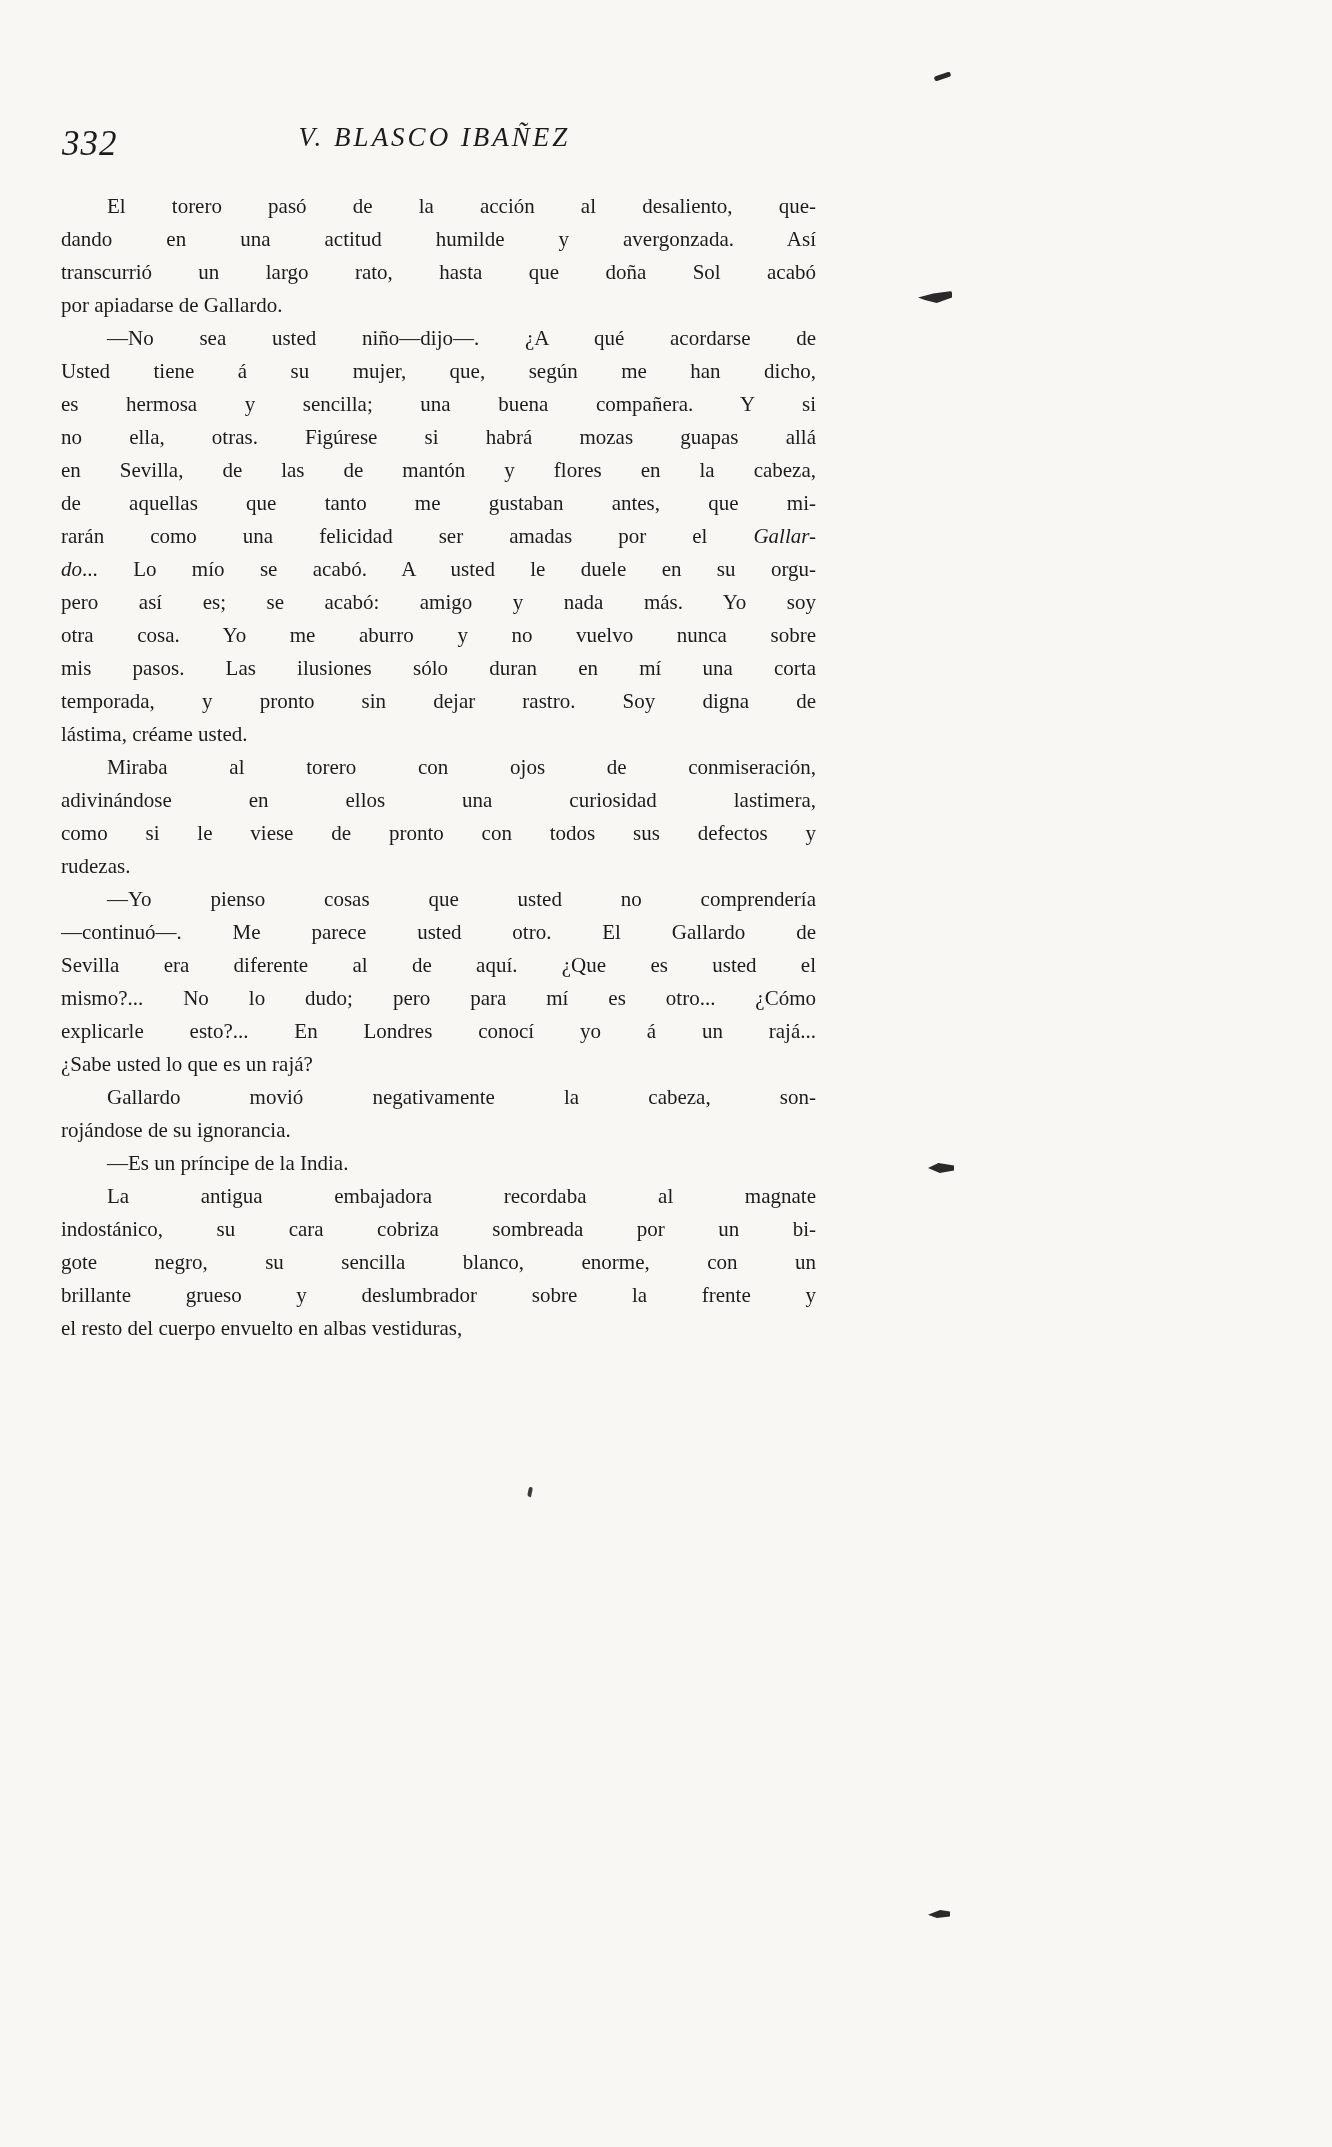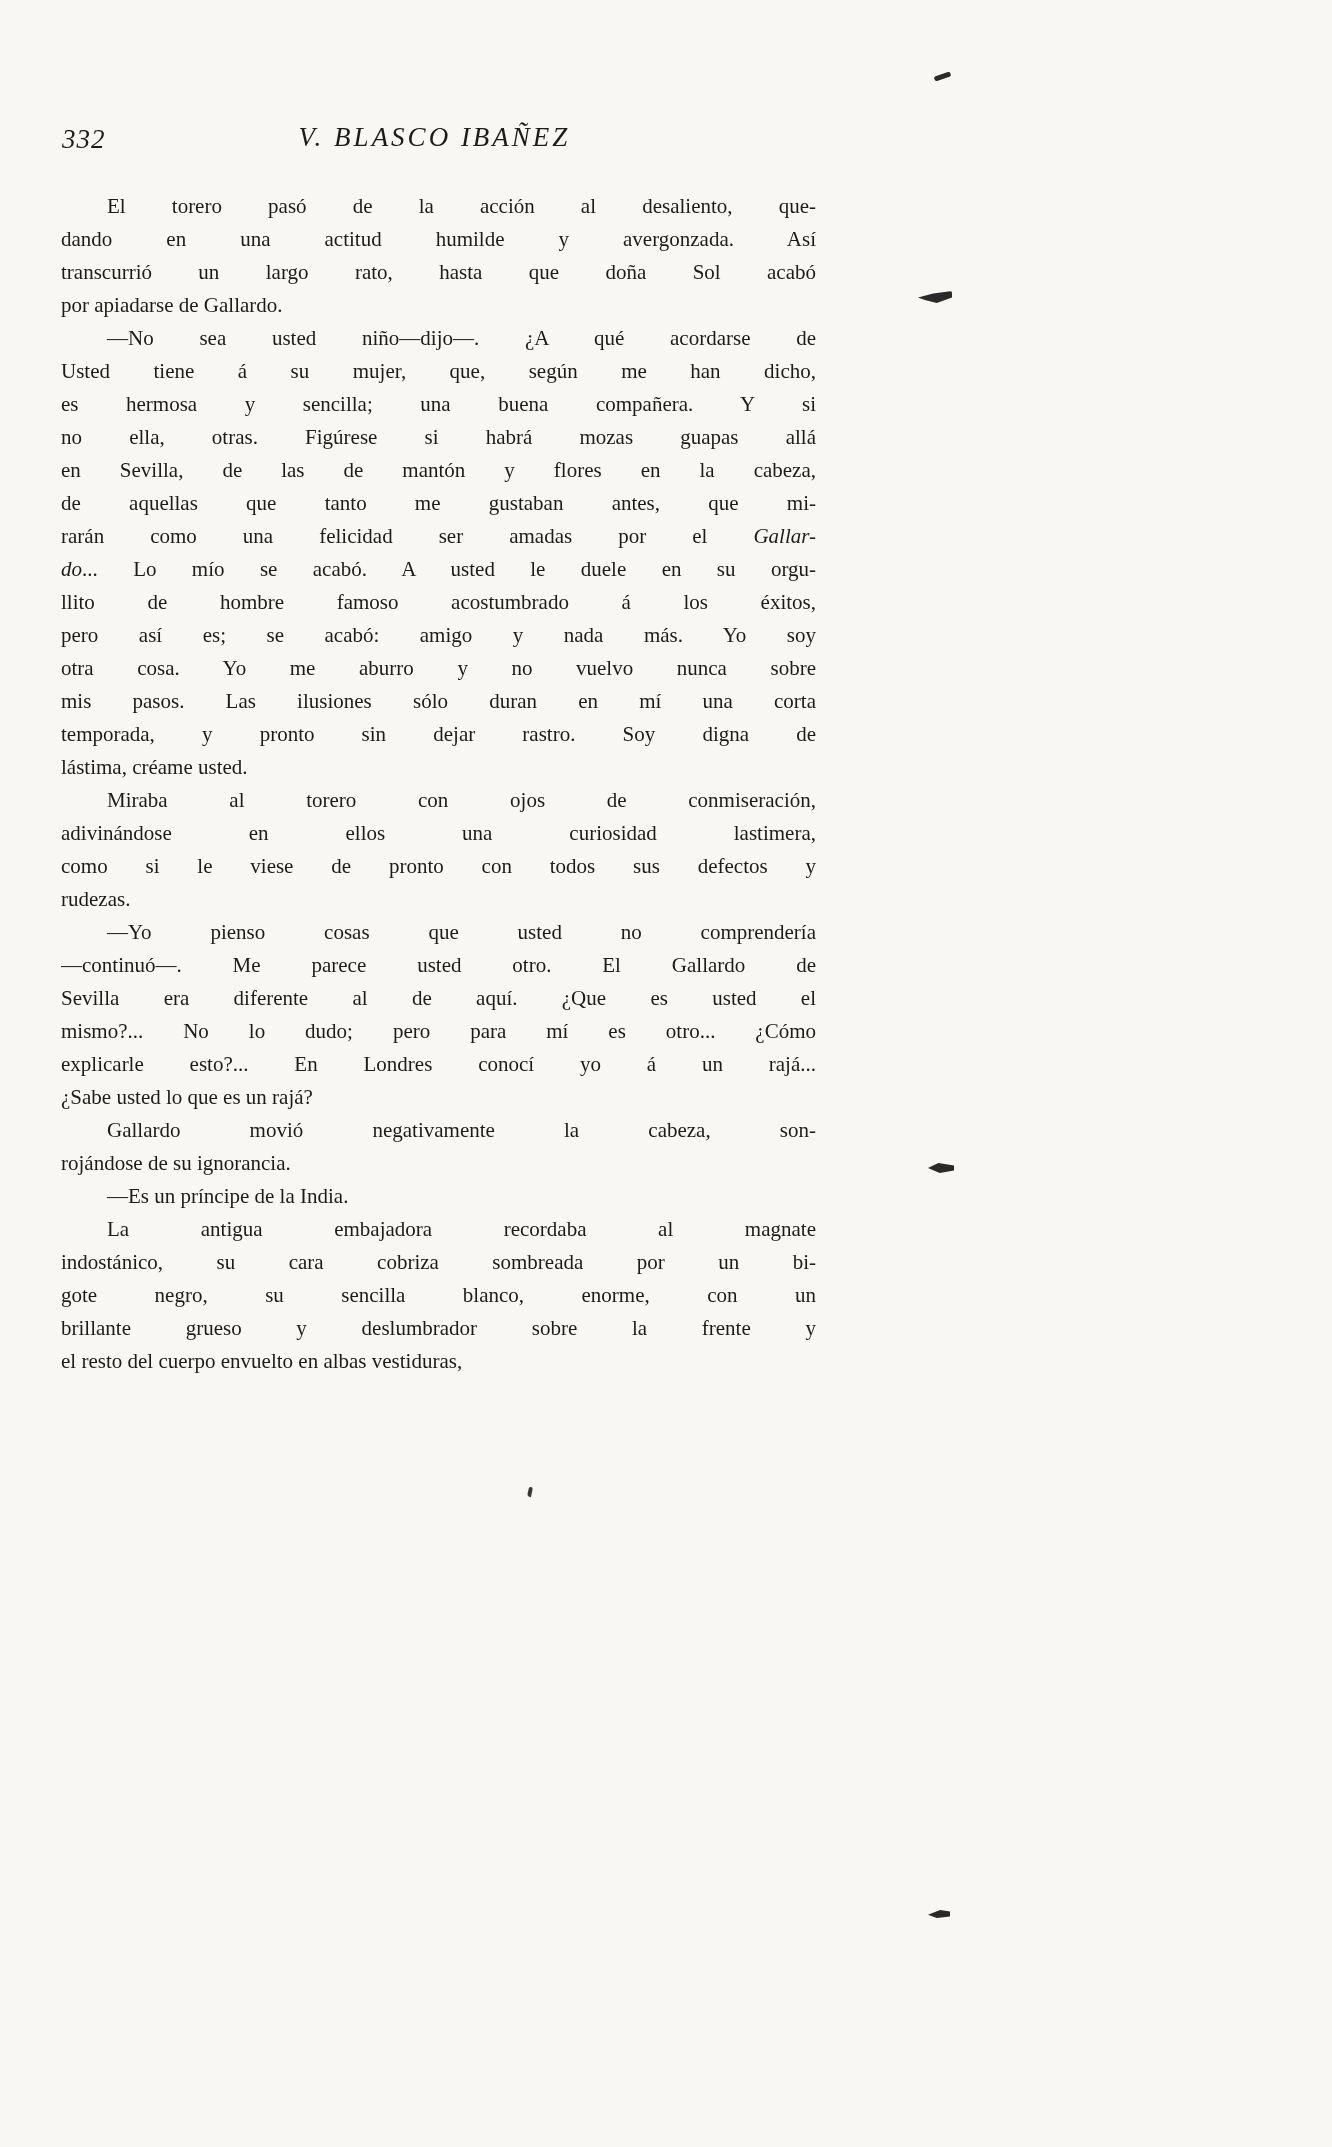--- a/index.html
+++ b/index.html
@@ -29,21 +29,21 @@
     left: 57px;
     top: 122px;
     width: 755px;
     height: 40px;
   }
   .page-num {
     position: absolute;
     left: 5px;
     top: 2px;
     font-style: italic;
-    font-size: 27px;
+    font-size: 35px;
     letter-spacing: 1px;
   }
   .running-title {
     display: block;
     text-align: center;
     font-style: italic;
     font-size: 27px;
     letter-spacing: 3px;
     white-space: nowrap;
   }
@@ -127,21 +127,20 @@
       </div>
       <div class="paragraph">
         <div class="line first">—No sea usted niño—dijo—. ¿A qué acordarse de</div>
         <div class="line">Usted tiene á su mujer, que, según me han dicho,</div>
         <div class="line">es hermosa y sencilla; una buena compañera. Y si</div>
         <div class="line">no ella, otras. Figúrese si habrá mozas guapas allá</div>
         <div class="line">en Sevilla, de las de mantón y flores en la cabeza,</div>
         <div class="line">de aquellas que tanto me gustaban antes, que mi-</div>
         <div class="line">rarán como una felicidad ser amadas por el <i>Gallar-</i></div>
         <div class="line"><i>do</i>... Lo mío se acabó. A usted le duele en su orgu-</div>
-        <div class="line">llito de hombre famoso acostumbrado á los éxitos,</div>
         <div class="line">pero así es; se acabó: amigo y nada más. Yo soy</div>
         <div class="line">otra cosa. Yo me aburro y no vuelvo nunca sobre</div>
         <div class="line">mis pasos. Las ilusiones sólo duran en mí una corta</div>
         <div class="line">temporada, y pronto sin dejar rastro. Soy digna de</div>
         <div class="line last">lástima, créame usted.</div>
       </div>
       <div class="paragraph">
         <div class="line first">Miraba al torero con ojos de conmiseración,</div>
         <div class="line">adivinándose en ellos una curiosidad lastimera,</div>
         <div class="line">como si le viese de pronto con todos sus defectos y</div>

